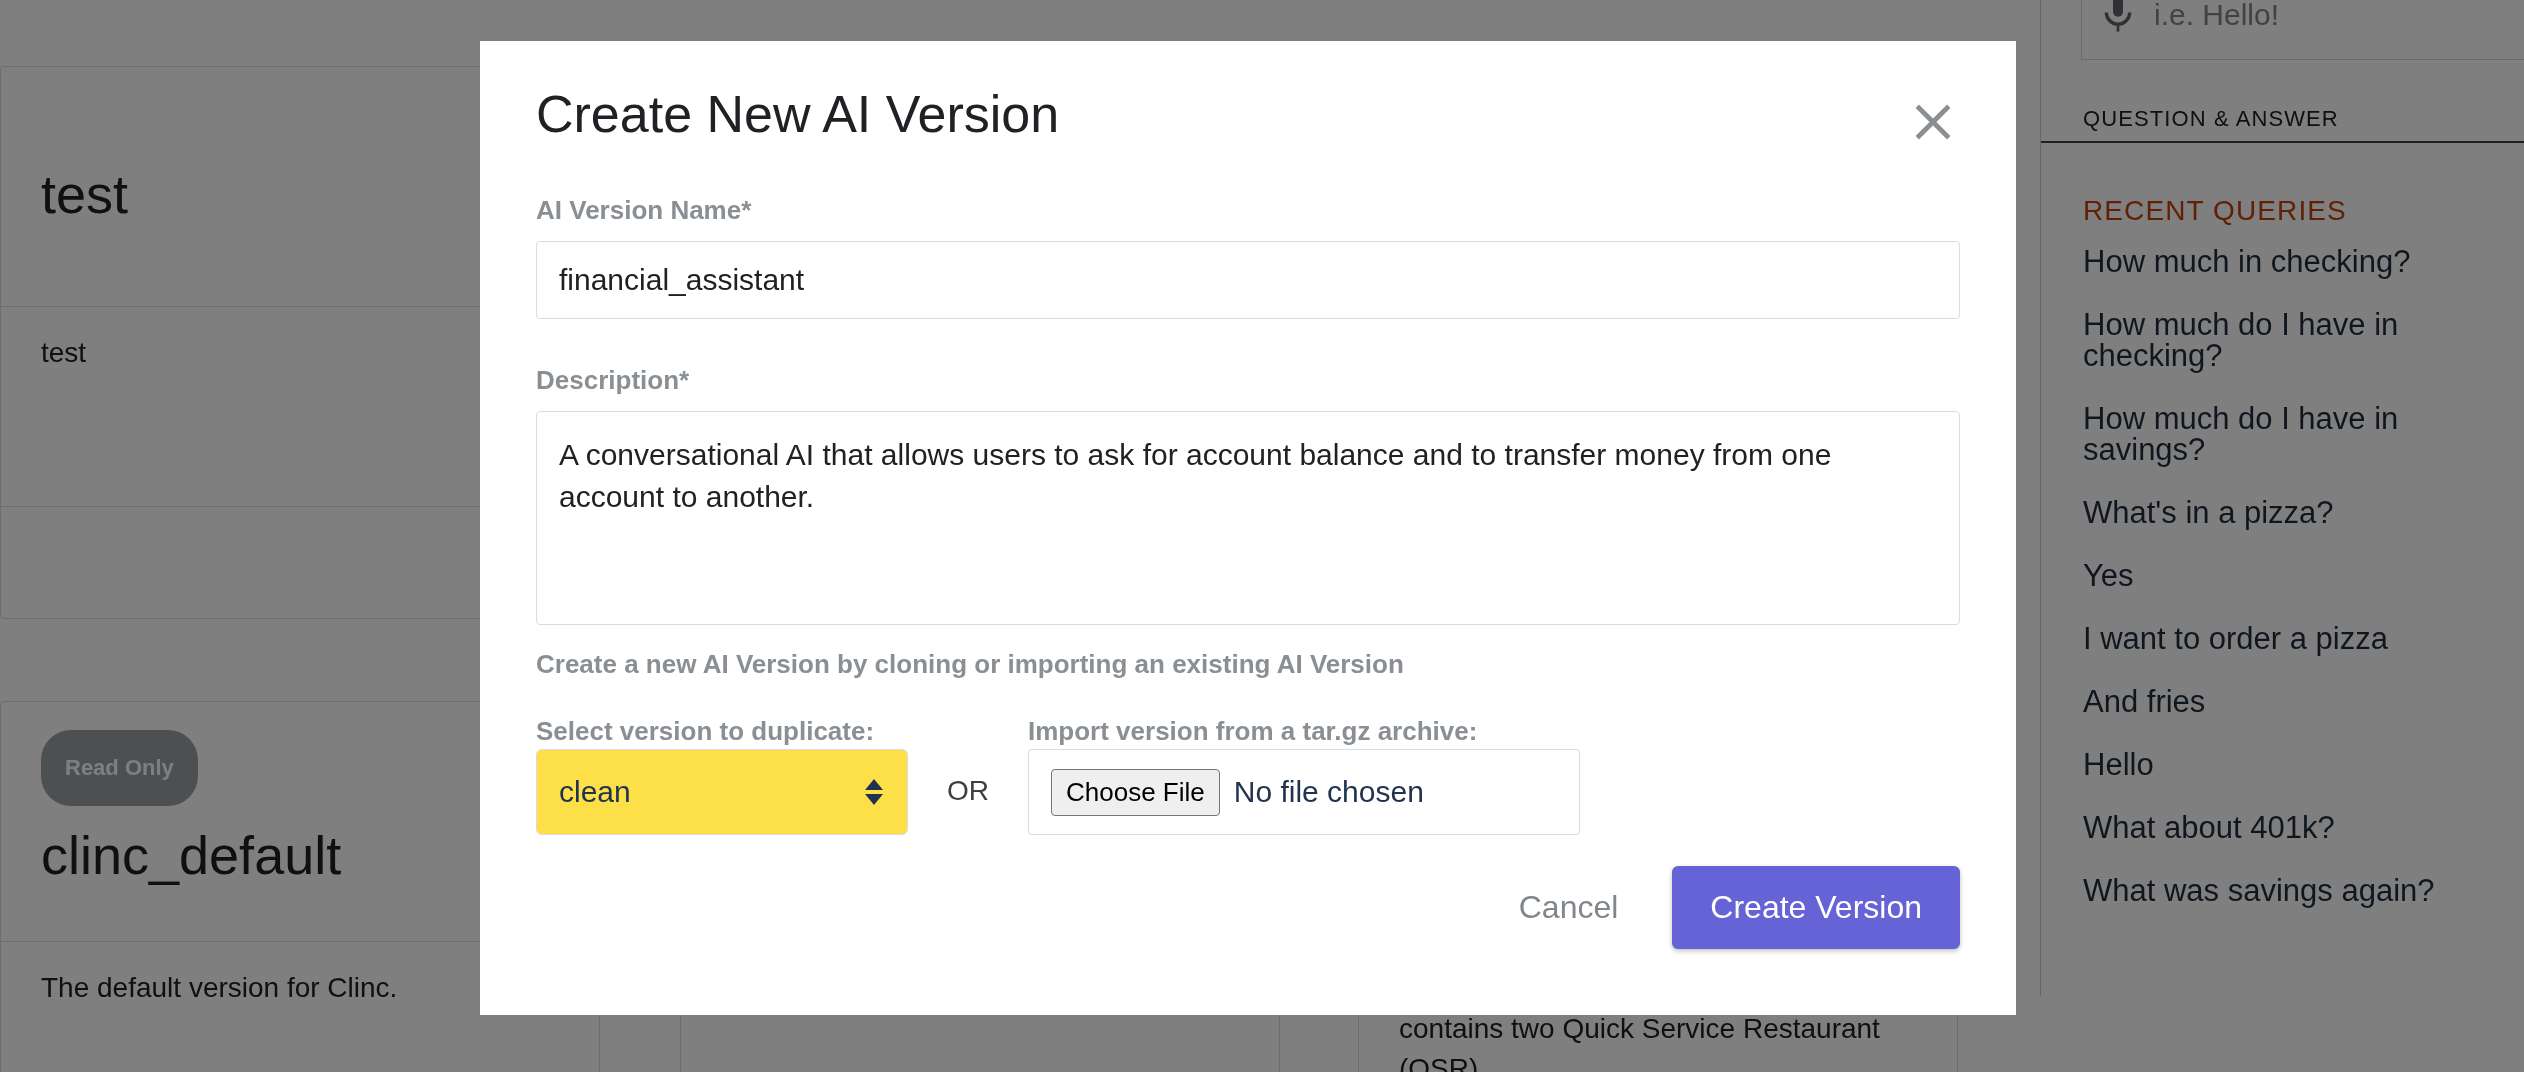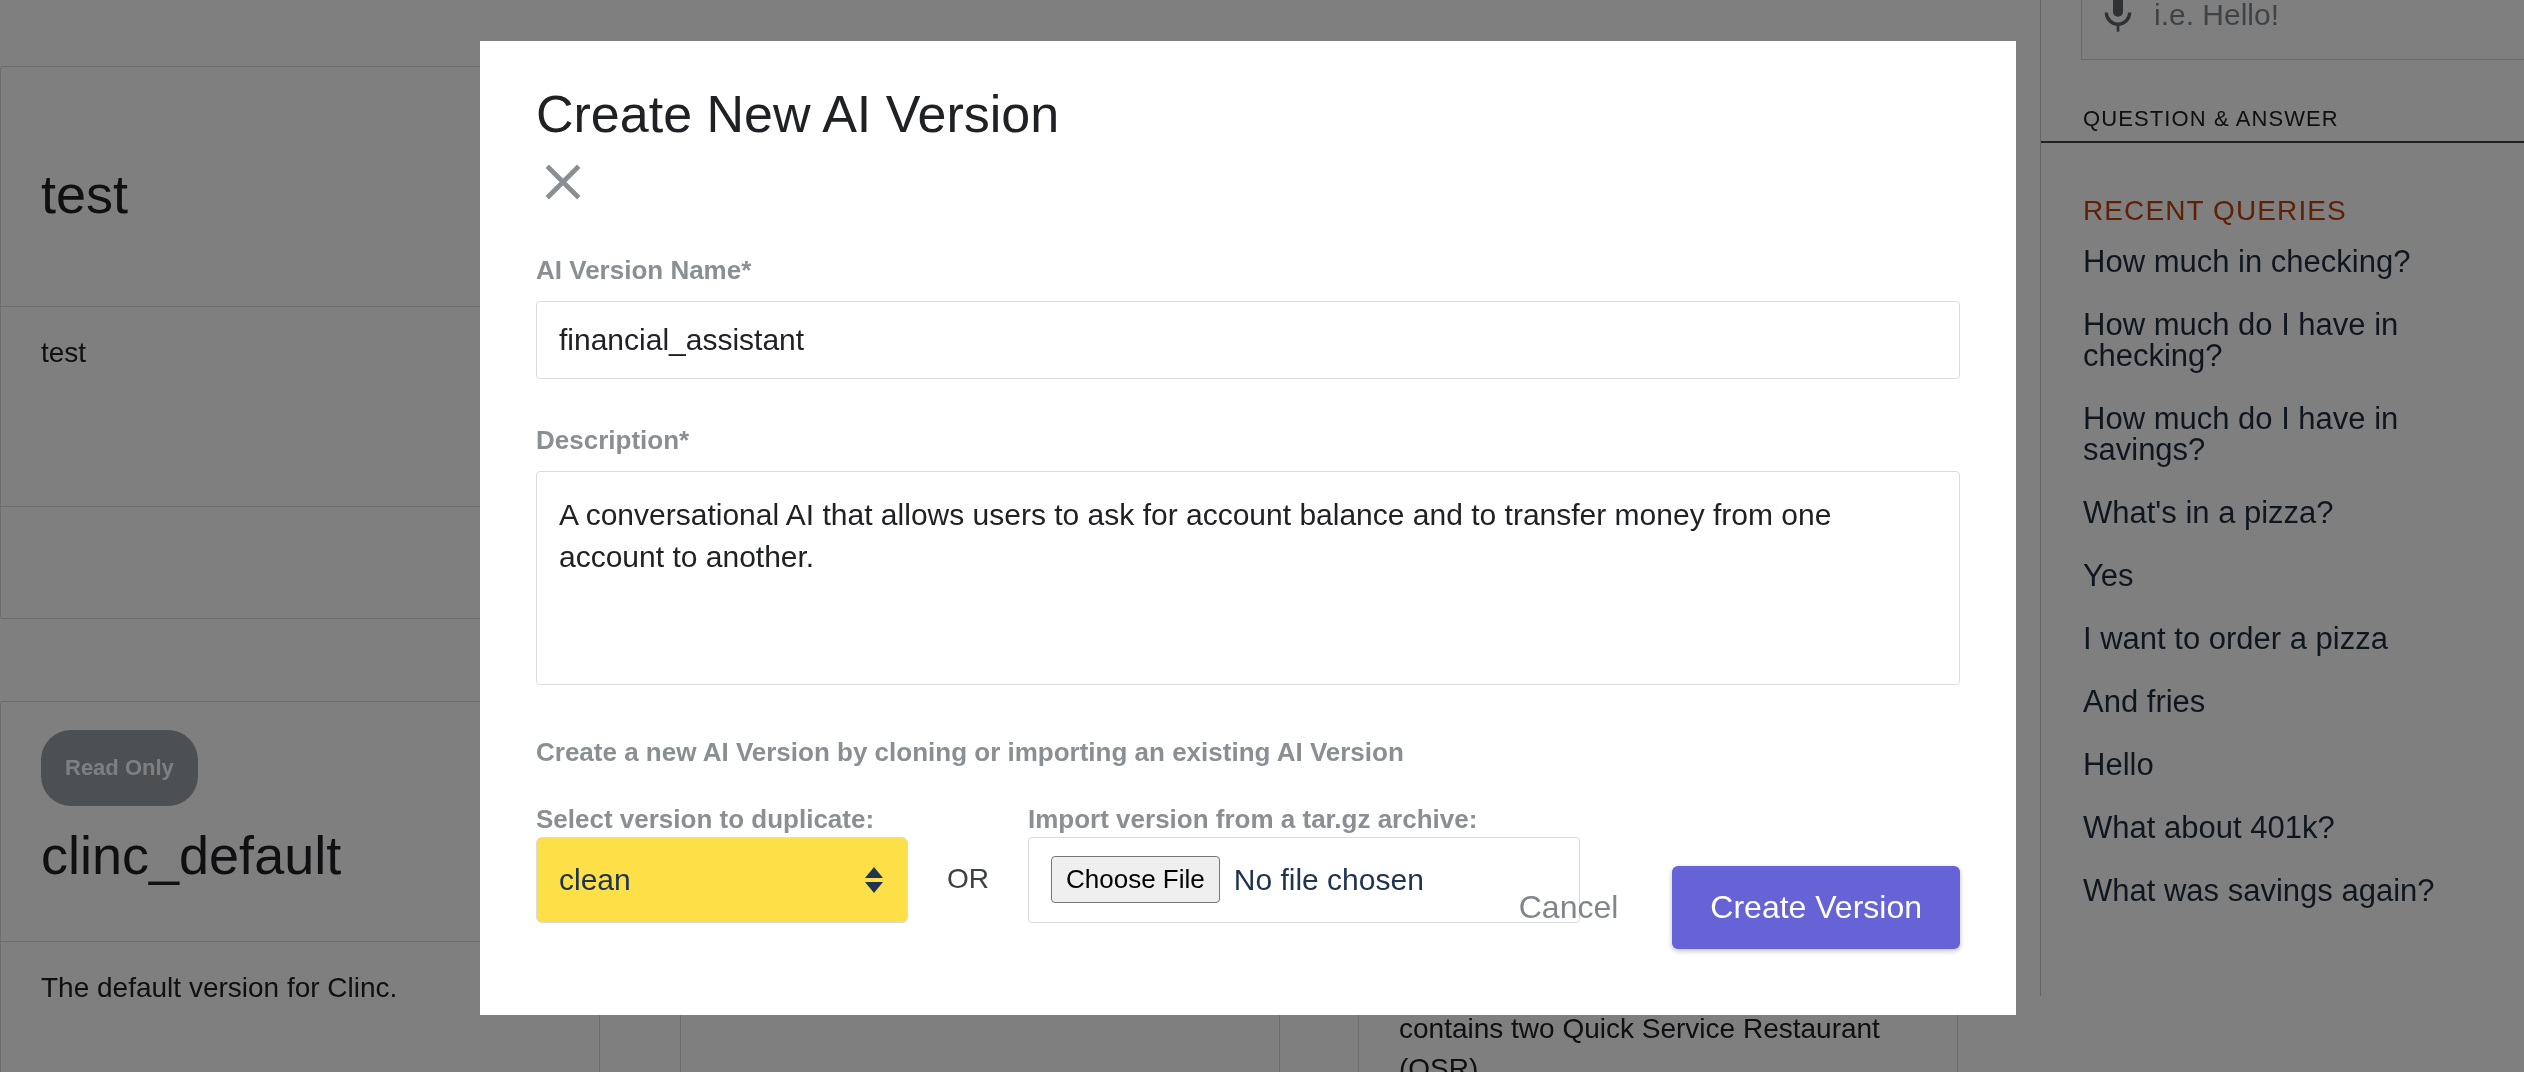--- a/index.html
+++ b/index.html
@@ -149,21 +149,20 @@
     width: 1536px;
     height: 974px;
     background: #ffffff;
     z-index: 20;
     padding: 44px 56px 0 56px;
   }
   .modal-title-row {
     display: flex;
     align-items: flex-start;
     justify-content: space-between;
-    flex-direction: column;
   }
   .modal-title {
     font-size: 52px;
     font-weight: 400;
     color: #202124;
     line-height: 1.15;
   }
   .close-btn {
     border: none;
     background: transparent;
@@ -195,21 +194,21 @@
   .text-area {
     height: 214px;
     resize: none;
     line-height: 1.4;
   }
 
   .clone-note {
     font-size: 26px;
     font-weight: bold;
     color: #8a8f94;
-    margin-top: 48px;
+    margin-top: 20px;
   }
 
   .dup-grid {
     display: flex;
     align-items: flex-end;
     margin-top: 36px;
   }
   .dup-col { width: 372px; }
   .or-col {
     width: 120px;

